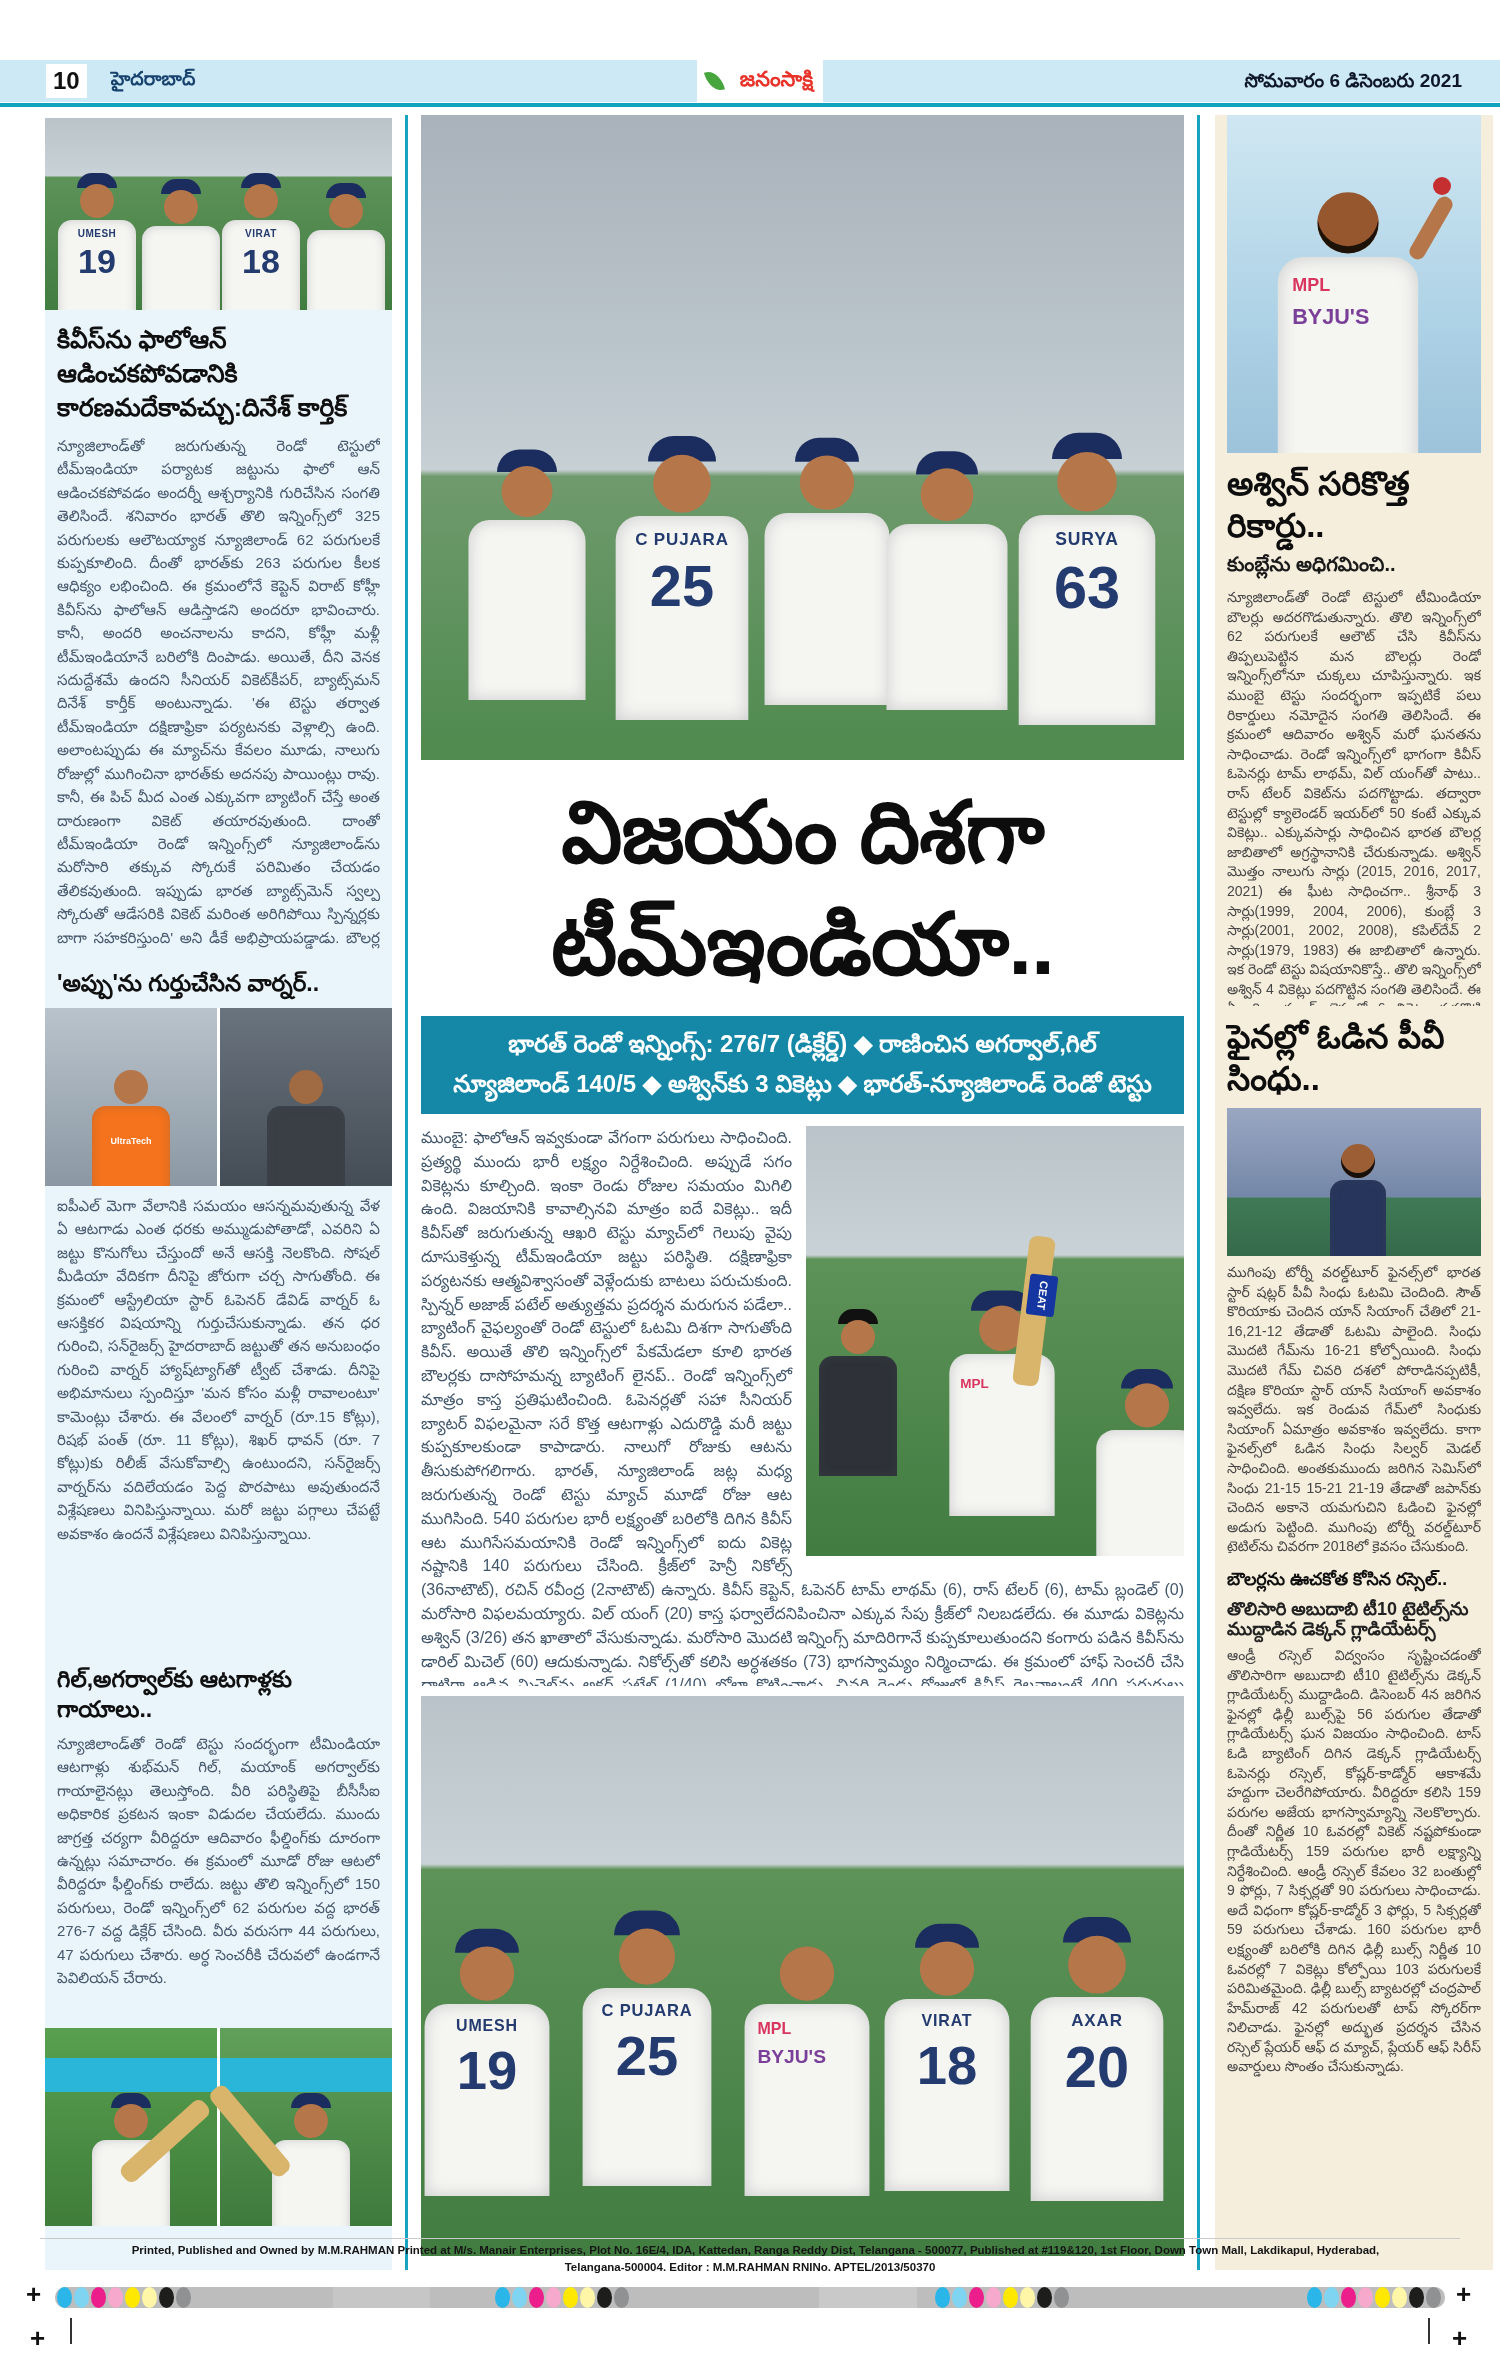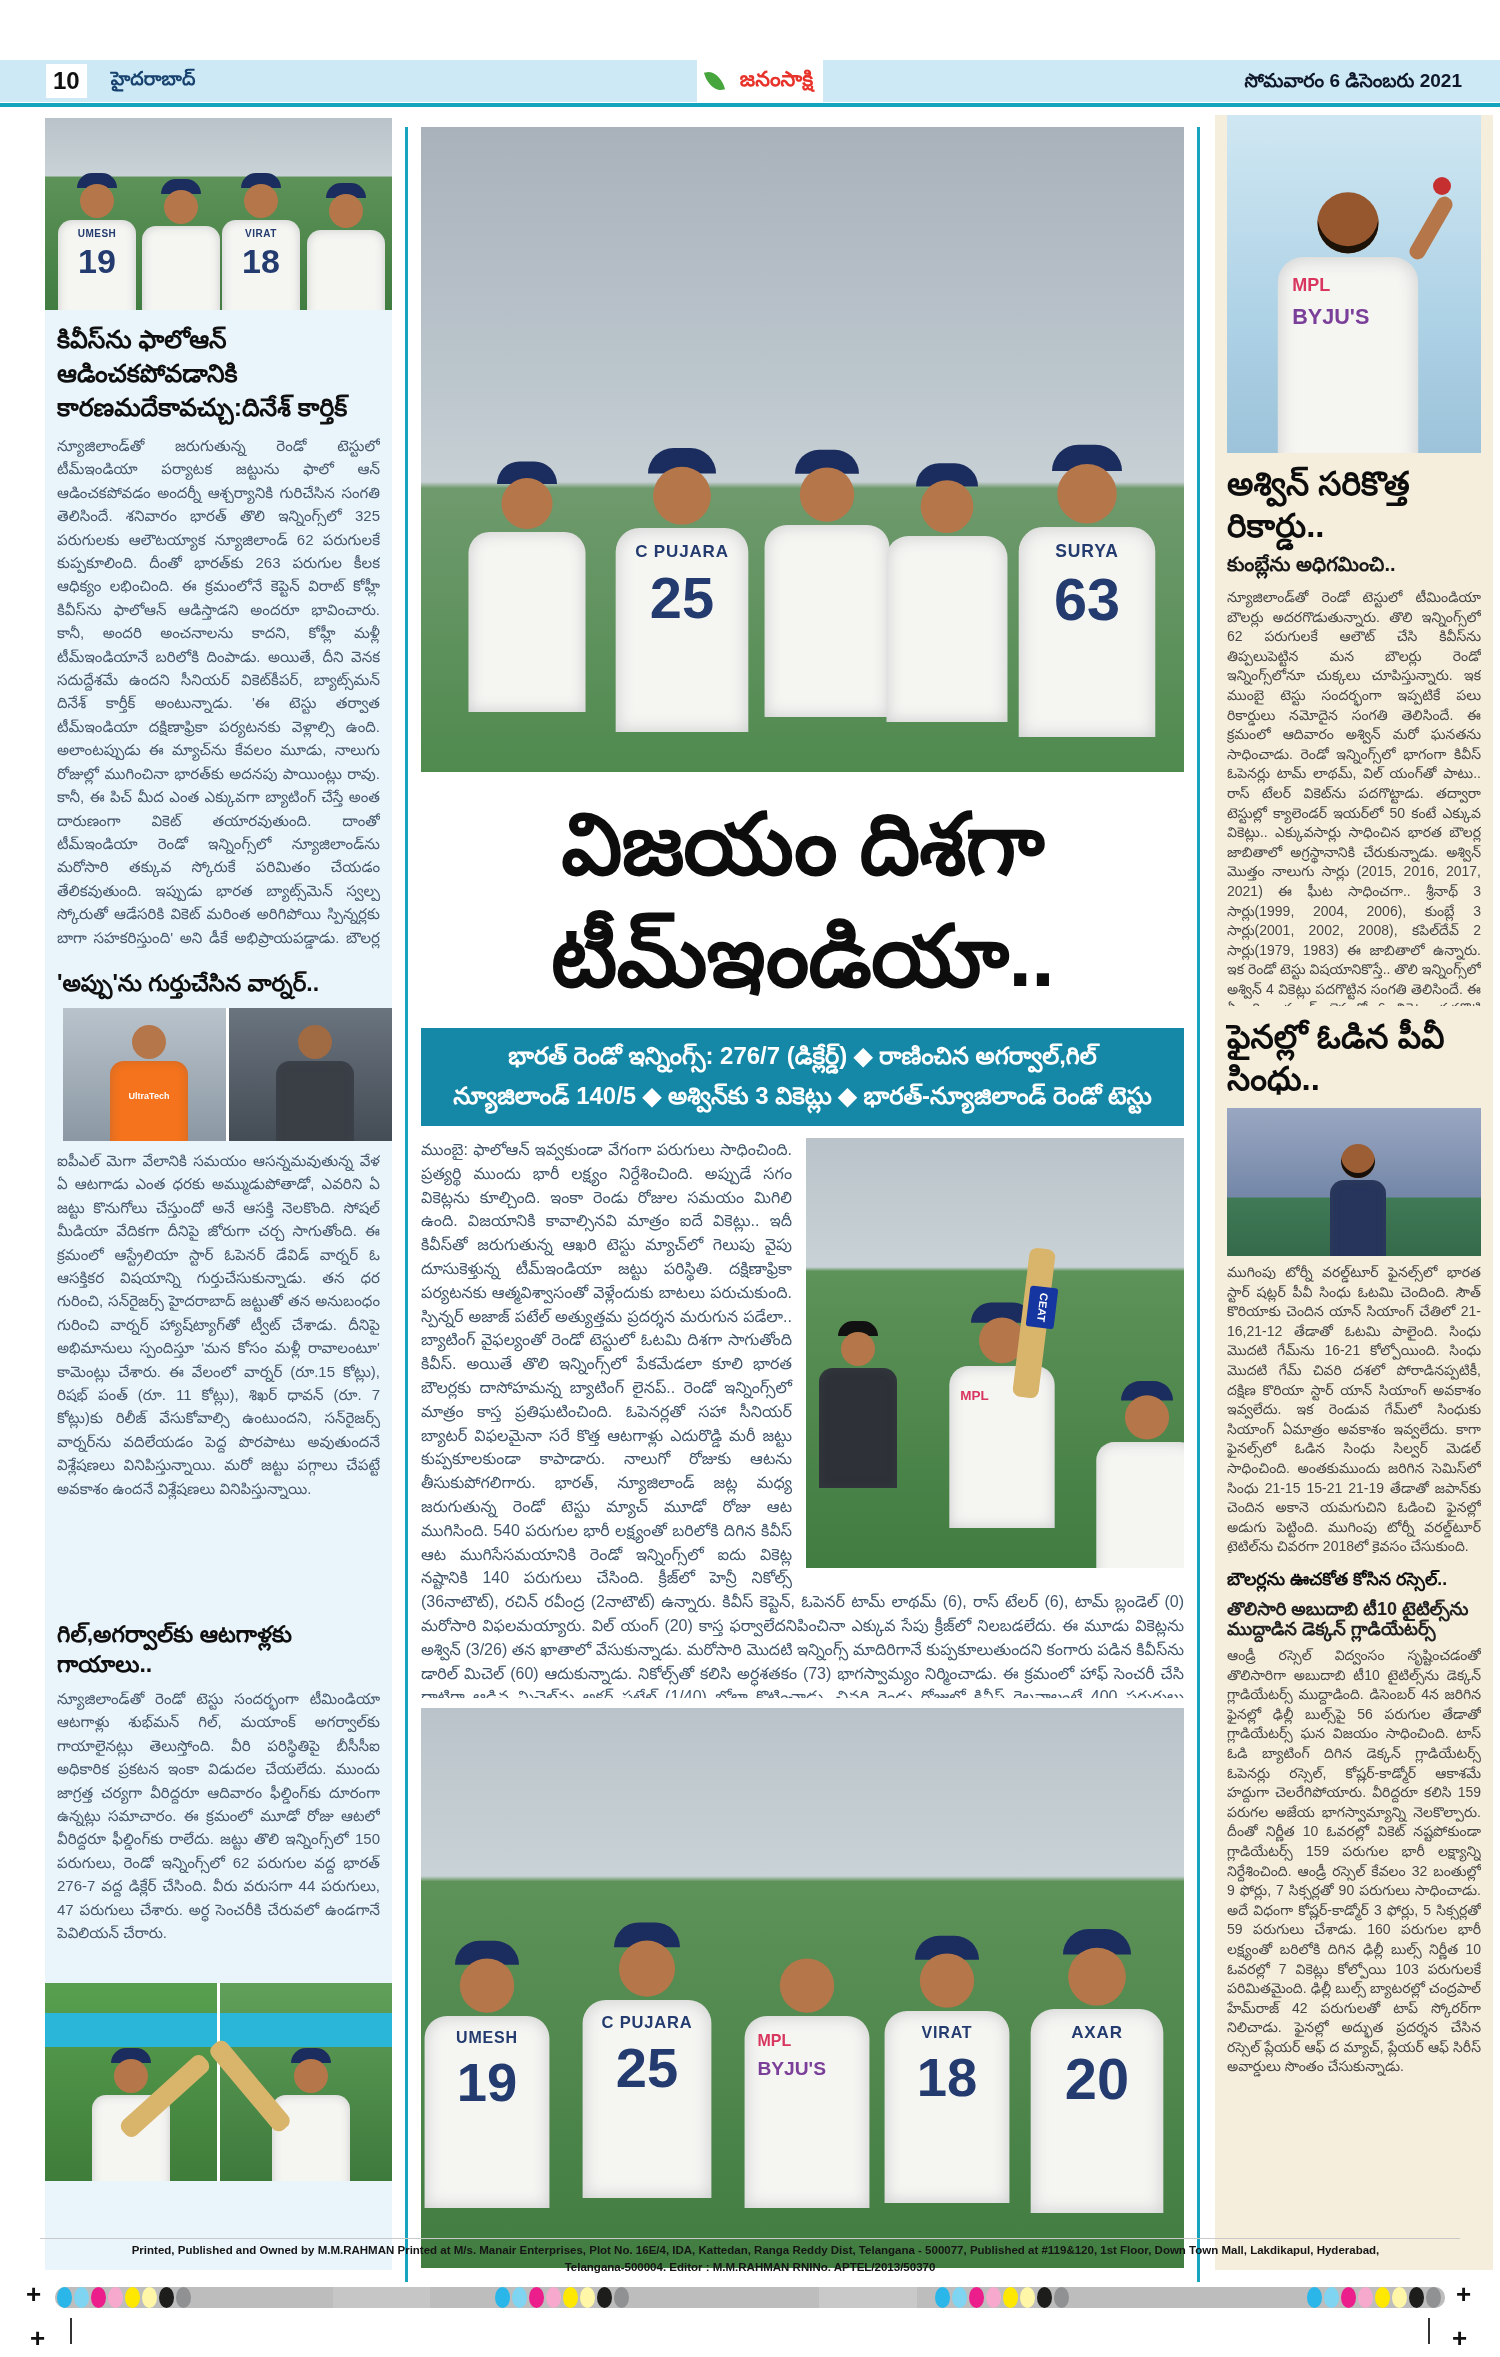--- a/index.html
+++ b/index.html
@@ -16,21 +16,21 @@
             display:flex;align-items:center;justify-content:center;gap:18px;}
   .leaf{width:15px;height:22px;background:#46a53c;border-radius:0 90% 0 90%;transform:rotate(-18deg);}
   .masthead-text{font-size:21px;font-weight:bold;color:#e8332a;}
   .dateline{position:absolute;right:38px;top:60px;height:45px;line-height:42px;
             font-size:19px;font-weight:bold;color:#0f172a;}
   .teal-rule{position:absolute;left:0;top:103px;width:1500px;height:4px;background:#14a3bf;}
 
   
   .col-left{position:absolute;left:45px;top:118px;width:347px;height:2152px;background:#eaf4fb;overflow:hidden;}
   .col-center{position:absolute;left:405px;top:115px;width:795px;height:2155px;background:#fff;
-              border-left:3px solid #18a4bf;border-right:3px solid #18a4bf;padding:0 13px;overflow:hidden;margin-top:12px;}
+              border-left:3px solid #18a4bf;border-right:3px solid #18a4bf;padding:0 13px;overflow:hidden;}
   .col-right{position:absolute;left:1215px;top:115px;width:278px;height:2155px;background:#f5eedd;
              padding:0 12px;overflow:hidden;}
 
   h1,h2,h3,p{margin:0;}
   .hl-left{font-size:25px;line-height:34px;font-weight:bold;color:#101010;padding:12px 12px 2px;}
   .hl-sec{font-size:23px;line-height:30px;font-weight:bold;color:#101010;padding:10px 12px 0;}
   .body-left{font-size:15px;line-height:23.4px;color:#46586c;text-align:justify;margin:8px 12px;overflow:hidden;}
   .b1{height:516px;}.b2{height:452px;}.b3{height:288px;}
 
   .hl-main{font-size:86px;line-height:112px;font-weight:800;color:#0d0d0d;text-align:center;margin-top:16px;letter-spacing:-1px;}
@@ -132,21 +132,21 @@
           <div class="cap"></div>
           <div class="head"></div>
           <div class="torso"></div>
         </div>
     </div>
 
     <h2 class="hl-left">కివీస్‌ను ఫాలోఆన్ ఆడించకపోవడానికి కారణమదేకావచ్చు:దినేశ్ కార్తిక్</h2>
     <p class="body-left b1">న్యూజిలాండ్‌తో జరుగుతున్న రెండో టెస్టులో టీమ్ఇండియా పర్యాటక జట్టును ఫాలో ఆన్ ఆడించకపోవడం అందర్నీ ఆశ్చర్యానికి గురిచేసిన సంగతి తెలిసిందే. శనివారం భారత్ తొలి ఇన్నింగ్స్‌లో 325 పరుగులకు ఆలౌటయ్యాక న్యూజిలాండ్ 62 పరుగులకే కుప్పకూలింది. దీంతో భారత్‌కు 263 పరుగుల కీలక ఆధిక్యం లభించింది. ఈ క్రమంలోనే కెప్టెన్ విరాట్ కోహ్లీ కివీస్‌ను ఫాలోఆన్ ఆడిస్తాడని అందరూ భావించారు. కానీ, అందరి అంచనాలను కాదని, కోహ్లీ మళ్లీ టీమ్ఇండియానే బరిలోకి దింపాడు. అయితే, దీని వెనక సదుద్దేశమే ఉందని సీనియర్ వికెట్‌కీపర్, బ్యాట్స్‌మన్ దినేశ్ కార్తీక్ అంటున్నాడు. 'ఈ టెస్టు తర్వాత టీమ్ఇండియా దక్షిణాఫ్రికా పర్యటనకు వెళ్లాల్సి ఉంది. అలాంటప్పుడు ఈ మ్యాచ్‌ను కేవలం మూడు, నాలుగు రోజుల్లో ముగించినా భారత్‌కు అదనపు పాయింట్లు రావు. కానీ, ఈ పిచ్ మీద ఎంత ఎక్కువగా బ్యాటింగ్ చేస్తే అంత దారుణంగా వికెట్ తయారవుతుంది. దాంతో టీమ్ఇండియా రెండో ఇన్నింగ్స్‌లో న్యూజిలాండ్‌ను మరోసారి తక్కువ స్కోరుకే పరిమితం చేయడం తేలికవుతుంది. ఇప్పుడు భారత బ్యాట్స్‌మెన్ స్వల్ప స్కోరుతో ఆడేసరికి వికెట్ మరింత అరిగిపోయి స్పిన్నర్లకు బాగా సహకరిస్తుంది' అని డీకే అభిప్రాయపడ్డాడు. బౌలర్ల వర్క్‌లోడ్ దృష్ట్యా కూడా ఈ నిర్ణయం తీసుకుని ఉండొచ్చని దినేశ్ వివరించాడు.</p>
 
     <h2 class="hl-sec">'అప్పు'ను గుర్తుచేసిన వార్నర్..</h2>
-    <div class="photo" style="height:133px;margin-top:10px;display:flex;margin-left:18px;">
+    <div class="photo" style="height:178px;margin-top:10px;display:flex;">
       <div style="flex:1;position:relative;background:linear-gradient(180deg,#b9c3cc,#8b98a3);">
         <div class="fig orange" style="left:40px;bottom:-40px;">
             <div class="head" style="margin-top:0;"></div>
           <div class="torso">
               <span class="brand-ultra">UltraTech</span>
             </div>
           </div>
       </div>
       <div style="width:3px;background:#fff;"></div>
       <div style="flex:1;position:relative;background:linear-gradient(180deg,#6a747e,#444c55);">

